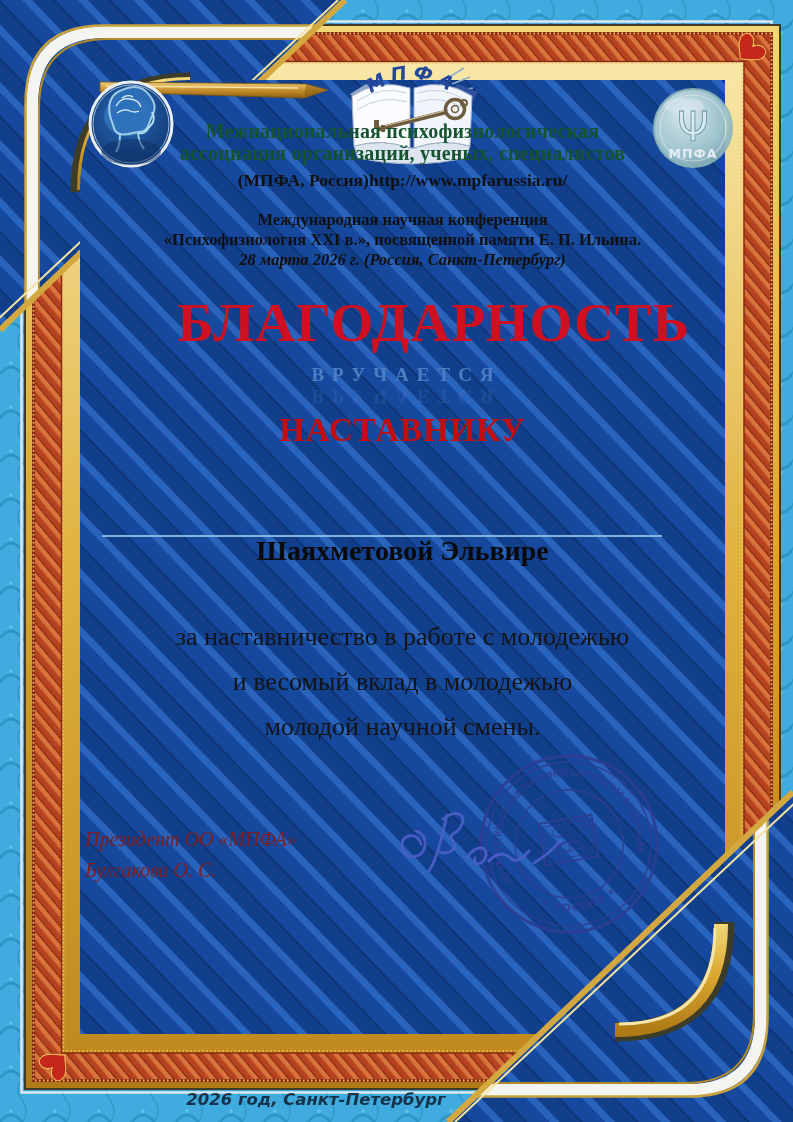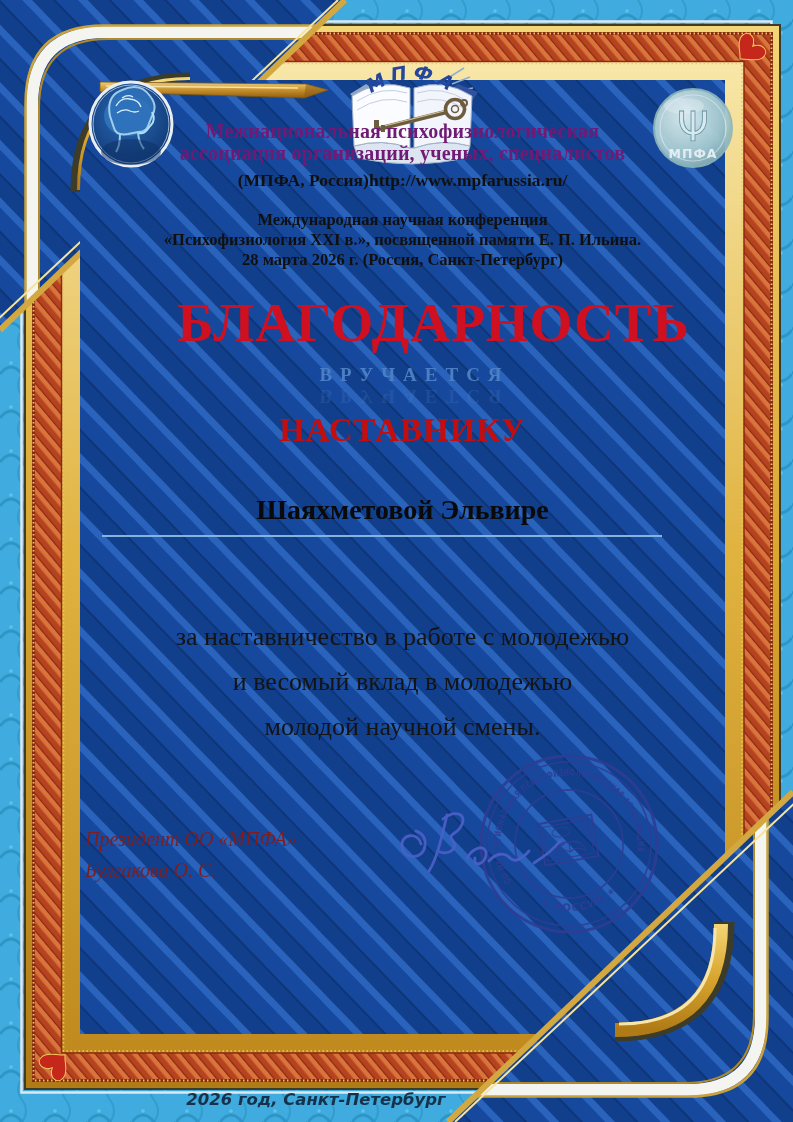--- a/index.html
+++ b/index.html
@@ -1,28 +1,28 @@
 <!DOCTYPE html>
 <html><head>
 <meta charset="utf-8">
 <style>
   html,body{margin:0;padding:0;background:#888;}
   .page{position:relative;width:793px;height:1122px;overflow:hidden;
         font-family:"Liberation Serif",serif;background:#3fabde;margin:0 auto;}
   .page svg.decor{position:absolute;left:0;top:0;z-index:0;}
   .txt{position:absolute;left:80px;width:645px;text-align:center;z-index:2;}
-  .org-line{font-weight:bold;font-size:20px;line-height:22px;color:#701a75;letter-spacing:.2px;}
+  .org-line{font-weight:bold;font-size:20px;line-height:22px;color:#14532d;letter-spacing:.2px;}
   .url-line{font-weight:bold;font-size:17.5px;color:#101010;}
   .conf{font-weight:bold;font-size:16.5px;line-height:20px;color:#101010;}
-  .conf.it{}
+  .conf.it{font-style:italic;}
   .title{font-weight:bold;font-size:55px;letter-spacing:1px;color:#ce1021;margin-left:31px;}
-  .subtitle{font-weight:bold;font-size:19px;letter-spacing:8px;color:#4b7ec2;padding-left:12px;}
+  .subtitle{font-weight:bold;font-size:19px;letter-spacing:8px;color:#4b7ec2;padding-left:4px;}
   .subtitle.refl{transform:scaleY(-1);opacity:.22;}
   .category{font-weight:bold;font-size:33px;letter-spacing:1px;color:#c40d0d;}
-  .name{font-weight:bold;font-size:28px;color:#0a0a0a;}
+  .name{font-weight:bold;font-size:28px;color:#0a0a0a;margin-top:41px;}
   .rule{position:absolute;left:102px;top:535px;width:560px;height:2px;background:#84b4dc;z-index:2;}
   .reason{font-size:26px;line-height:45px;color:#141414;}
   .signer{position:absolute;left:85px;top:824px;width:280px;text-align:left;
           font-style:italic;font-size:20px;line-height:31px;color:#7f1d1d;z-index:2;}
   .caption{position:absolute;left:0;top:1090px;width:632px;text-align:center;z-index:2;
            font-family:"DejaVu Sans",sans-serif;font-weight:bold;font-style:italic;
            font-size:16.5px;color:#16324a;}
   .sv-ring{font-family:"DejaVu Sans",sans-serif;font-weight:bold;}
 </style>
 </head>

